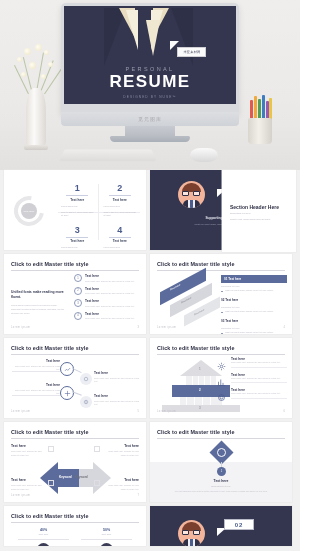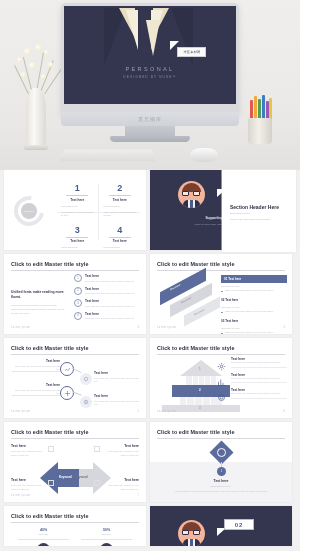--- a/index.html
+++ b/index.html
@@ -259,20 +259,21 @@
         <div class="shirt-r"></div>
         <div class="tie"></div>
 
         <div class="bubble-tail"></div>
         <div class="bubble">
           <span>米亚素材网</span>
         </div>
 
         <div class="hero-title">
           <div class="hero-kicker">PERSONAL</div>
+          <div class="hero-main">RESUME</div>
           <div class="hero-sub">DESIGNED BY NUSE™</div>
         </div>
       </div>
     </div>
     <div class="mon-chin">
       <span>觅元图库</span>
     </div>
     <div class="mon-stand"></div>
     <div class="mon-base"></div>
 

